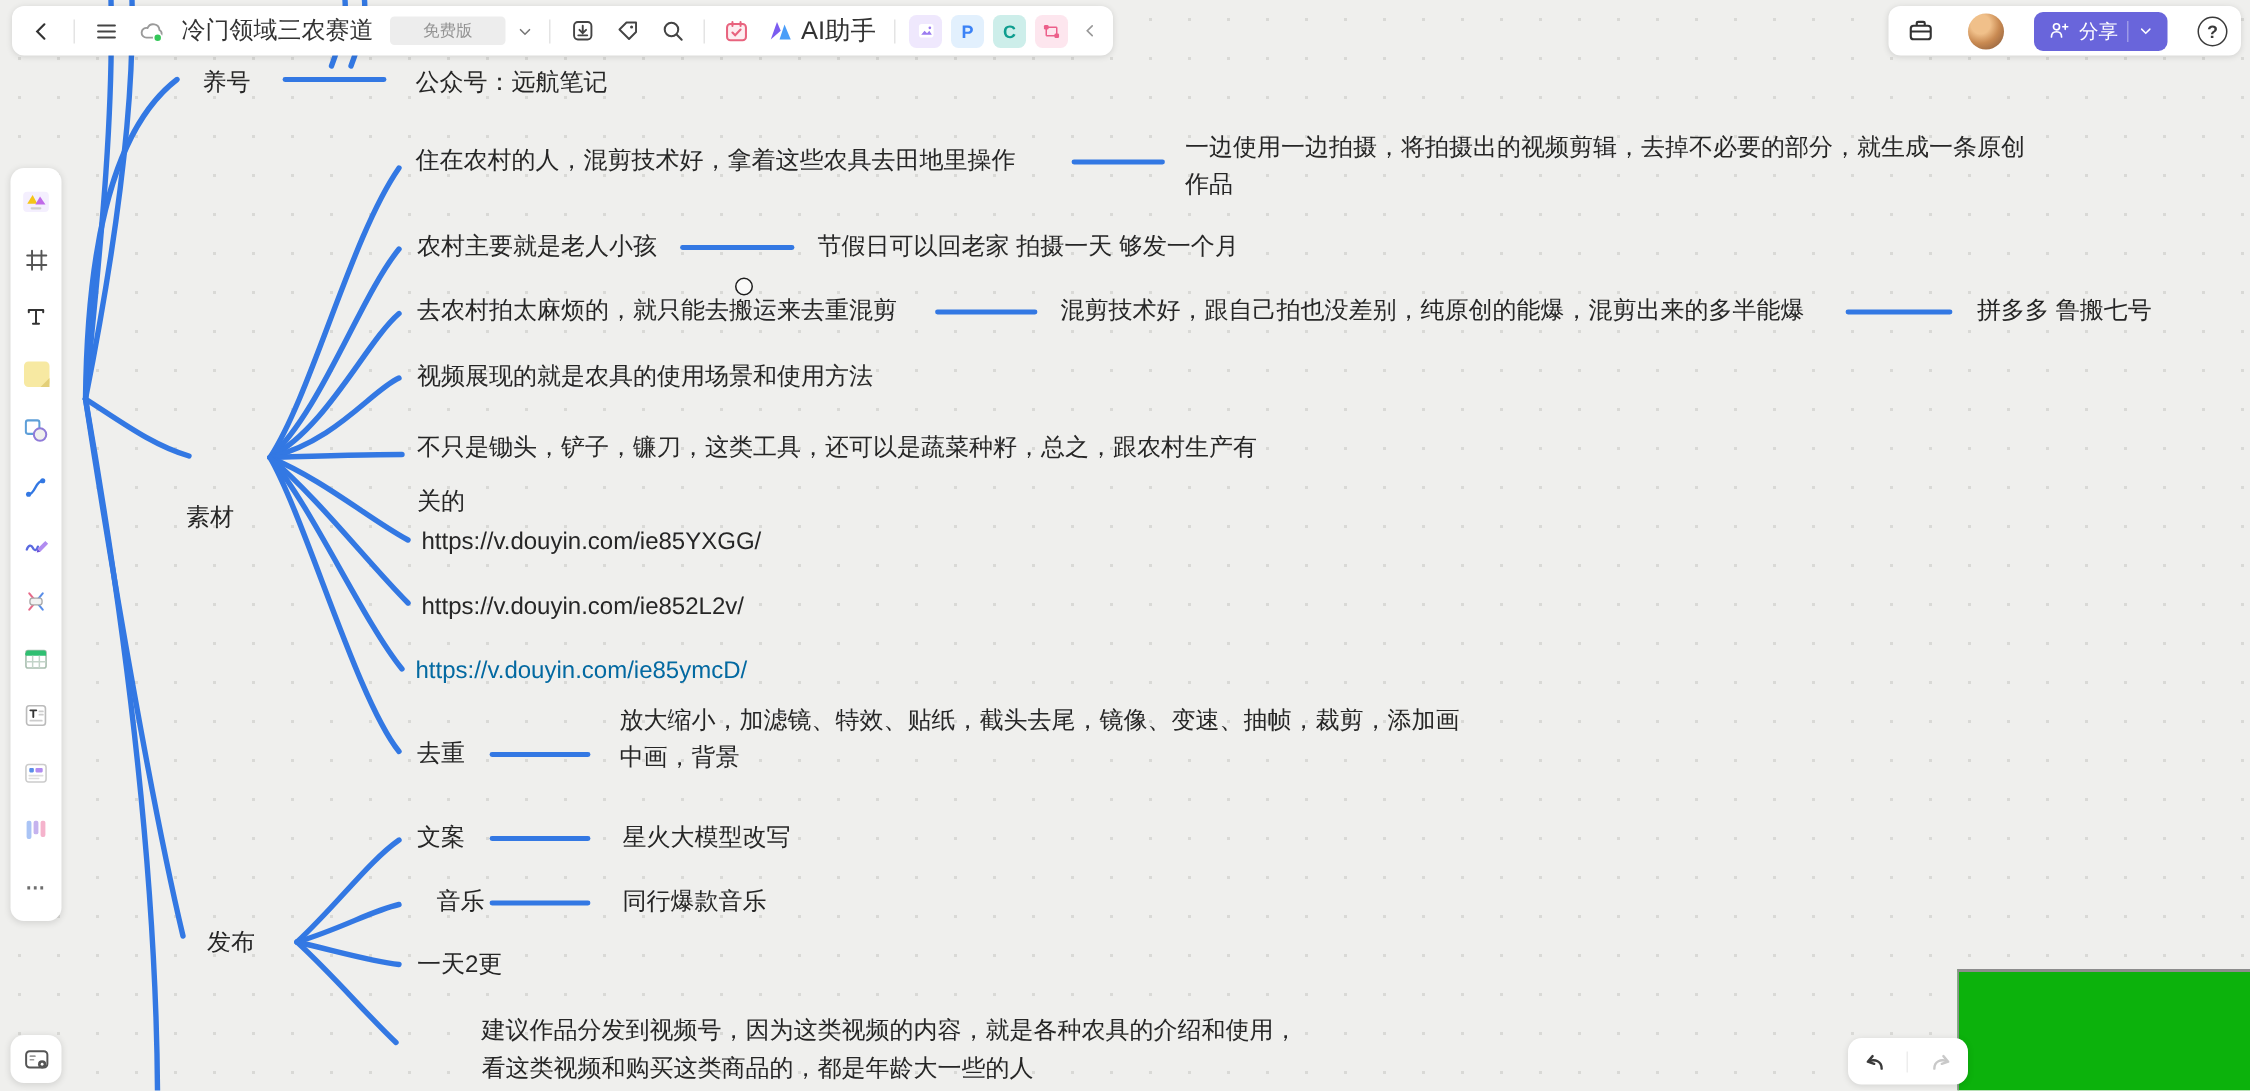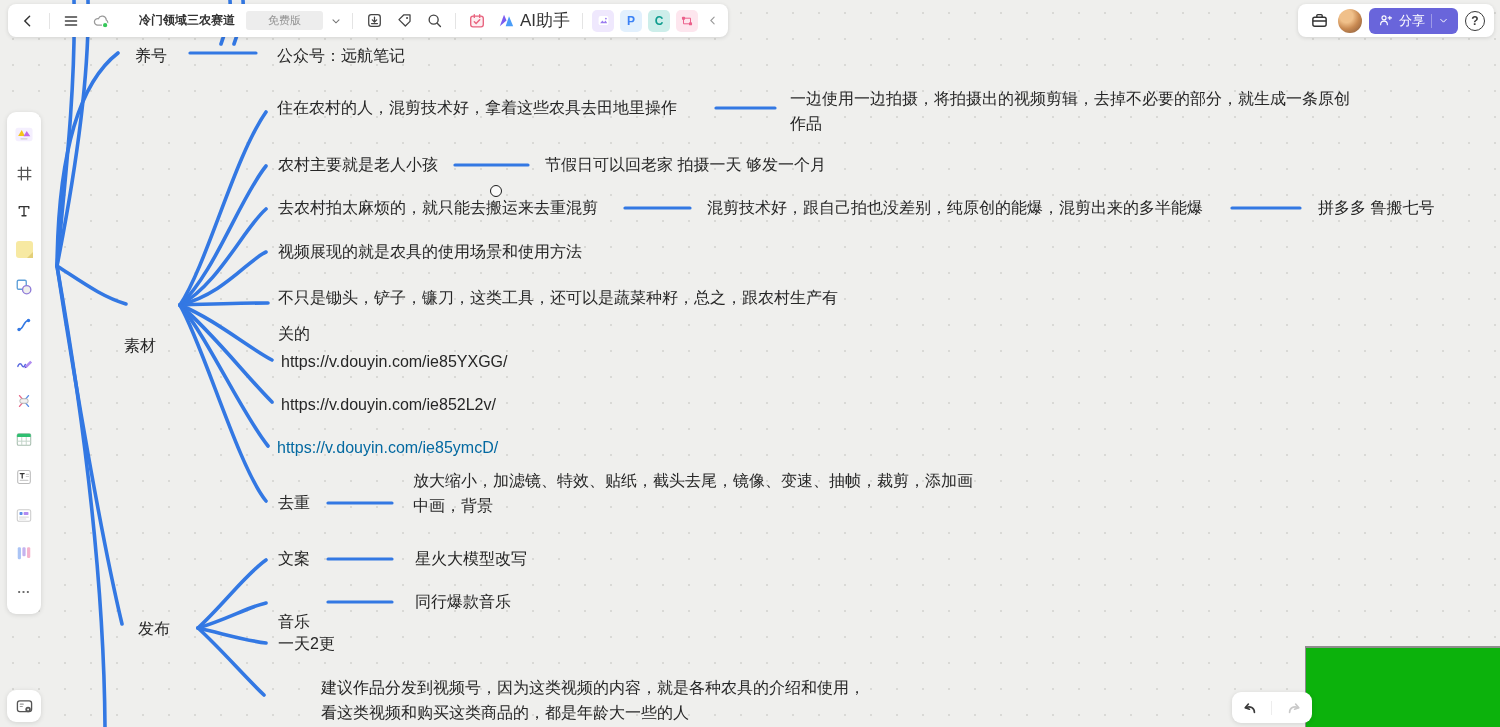--- a/index.html
+++ b/index.html
@@ -18,32 +18,32 @@
   .mm.link3 { color:#0369a1; }
   .cursor-circle { position:absolute; z-index:3; width:12px; height:12px; border:1.6px solid #1c1c1c;
     border-radius:50%; background:rgba(255,255,255,.65); }
   
   .tl-toolbar { position:absolute; left:8px; top:4px; height:33px; z-index:10;
     background:#fff; border-radius:8px; box-shadow:0 1px 4px rgba(0,0,0,.12);
     display:flex; align-items:center; padding:0 8px; gap:6px; }
   .tb-btn { display:flex; align-items:center; justify-content:center; width:24px; height:24px;
     border:none; background:transparent; border-radius:5px; cursor:pointer; }
   .vdiv { width:1px; height:16px; background:#e4e4e4; margin:0 3px; }
-  .doc-title { font-size:12px; color:#333; font-weight:700; margin-left:20px; }
+  .doc-title { font-size:16px; color:#333; font-weight:400; margin-left:2px; }
   .badge { font-size:11px; color:#949494; background:#ededed; border-radius:3px; padding:2px 22px; margin-left:5px; }
   .ai-btn { display:flex; align-items:center; gap:5px; border:none; background:transparent; cursor:pointer;
     font-size:17px; color:#333; font-family:inherit; padding:0 3px; }
   .plug { width:22px; height:22px; border-radius:5px; display:flex; align-items:center; justify-content:center;
     border:none; cursor:pointer; font-weight:bold; }
   .plug.img { background:#efe8fd; } .plug.p { background:#e2f0fd; color:#3b82f6; font-size:12px; }
   .plug.c { background:#cdeeea; color:#0f9d8f; font-size:12px; } .plug.net { background:#fde6ee; }
   
   .tr-toolbar { position:absolute; right:6px; top:4px; height:33px; z-index:10;
     background:#fff; border-radius:8px; box-shadow:0 1px 4px rgba(0,0,0,.12);
-    display:flex; align-items:center; padding:0 9px; gap:7px; }
+    display:flex; align-items:center; padding:0 9px; gap:20px; }
   .avatar { width:24px; height:24px; border-radius:50%; cursor:pointer;
     background:radial-gradient(circle at 35% 30%, #f0c08a 0 28%, #c98a52 55%, #7e5438 100%); }
   .share-btn { height:26px; background:#6965db; color:#fff; border:none; border-radius:6px; cursor:pointer;
     display:flex; align-items:center; gap:6px; padding:0 9px; font-size:13px; font-family:inherit; }
   .share-btn .sdiv { width:1px; height:14px; background:rgba(255,255,255,.35); }
   .help { width:20px; height:20px; border-radius:50%; border:1.5px solid #3a3a3a; background:#fff; color:#3a3a3a;
     font-size:12px; font-weight:bold; display:flex; align-items:center; justify-content:center; cursor:pointer; }
   
   .sidebar { position:absolute; left:7px; top:112px; width:34px; height:502px; z-index:10;
     background:#fff; border-radius:9px; box-shadow:0 1px 5px rgba(0,0,0,.12);
@@ -125,21 +125,21 @@
 <div class="mm wrap" style="left:278px;top:281px;width:565px;line-height:36px;font-family:Liberation Mono, monospace;">不只是锄头，铲子，镰刀，这类工具，还可以是蔬菜种籽，总之，跟农村生产有关的</div>
 <div class="mm" style="left:281px;top:350px;">https://v.douyin.com/ie85YXGG/</div>
 <div class="mm" style="left:281px;top:393px;">https://v.douyin.com/ie852L2v/</div>
 <div class="mm link3" style="left:277px;top:436px;">https://v.douyin.com/ie85ymcD/</div>
 <div class="mm" style="left:278px;top:491px;">去重</div>
 <div class="mm wrap" style="left:413px;top:454px;width:565px;margin-top:14px;">放大缩小，加滤镜、特效、贴纸，截头去尾，镜像、变速、抽帧，裁剪，添加画中画，背景</div>
 
 <div class="mm" style="left:138px;top:617px;">发布</div>
 <div class="mm" style="left:278px;top:547px;">文案</div>
 <div class="mm" style="left:415px;top:547px;">星火大模型改写</div>
-<div class="mm" style="left:278px;top:590px;margin-top:20px;">音乐</div>
+<div class="mm" style="left:291px;top:590px;">音乐</div>
 <div class="mm" style="left:415px;top:590px;">同行爆款音乐</div>
 <div class="mm" style="left:278px;top:632px;">一天2更</div>
 <div class="mm wrap" style="left:278px;top:675px;width:550px;margin-left:43px;">建议作品分发到视频号，因为这类视频的内容，就是各种农具的介绍和使用，看这类视频和购买这类商品的，都是年龄大一些的人</div>
 
 <div class="cursor-circle" style="left:490px;top:185px;"></div>
 <div class="green-overlay" style="background:#0cb20c;"></div>
 
 <div class="tl-toolbar">
   <button class="tb-btn">
     <svg width="16" height="16" viewBox="0 0 20 20">

